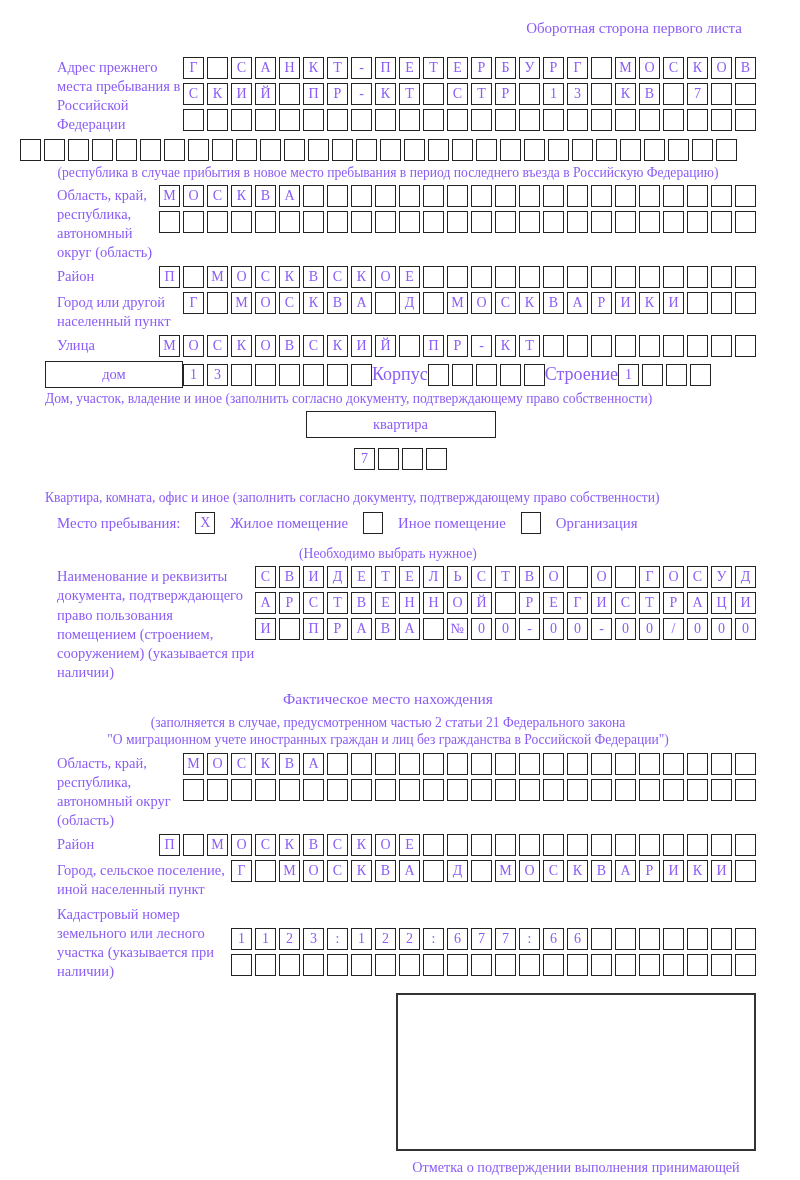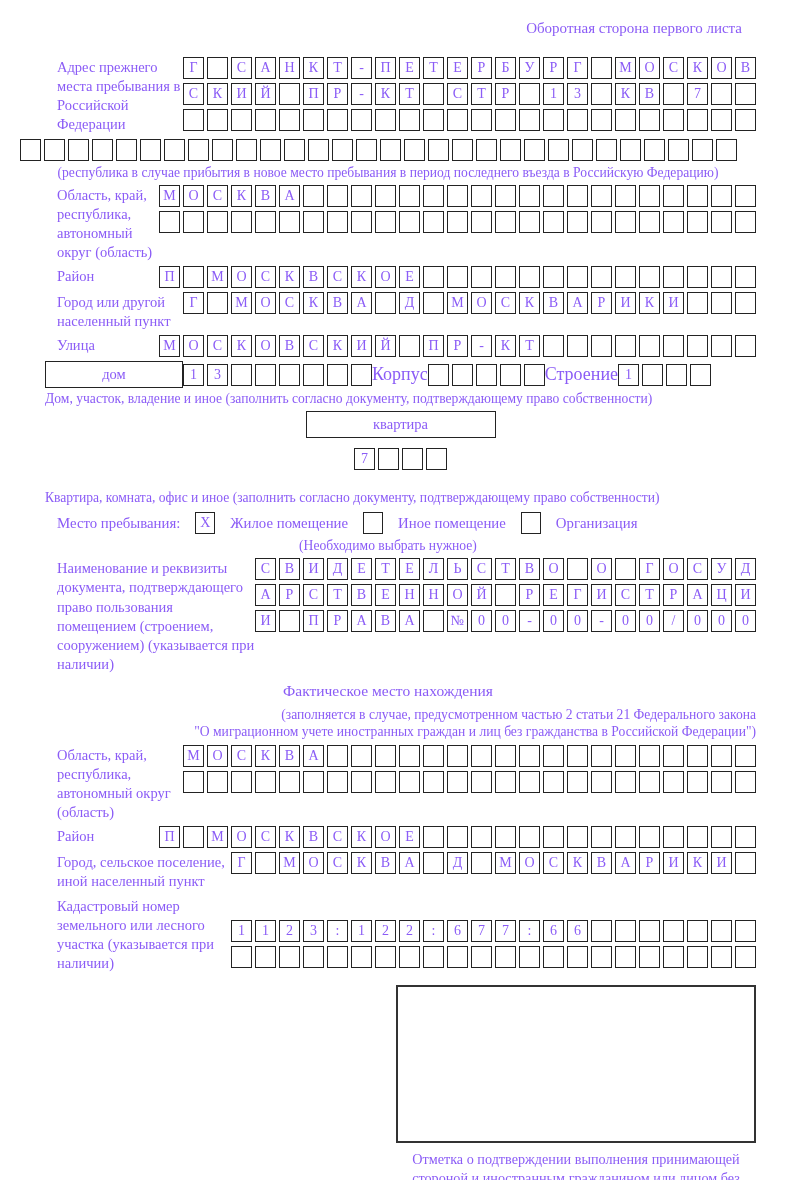--- a/index.html
+++ b/index.html
@@ -31,28 +31,28 @@
   .houserow{display:flex;align-items:center;justify-content:flex-start;padding-left:25px;margin-bottom:3px;}
   .rect{
     box-sizing:border-box;border:1.7px solid #232323;height:27px;
     display:flex;align-items:center;justify-content:center;
     font-size:14.5px;flex:0 0 auto;background:#fff;
   }
   .w138{width:138px;}
   .w190{width:190px;}
   .inline-label{font-size:18px;flex:0 0 auto;}
   .aptrow{display:flex;align-items:center;gap:10px;padding-left:25px;margin-bottom:20px;flex-direction:column;}
-  .stayrow{display:flex;align-items:center;gap:15px;padding-left:37px;margin:6px 0 4px 0;font-size:14.8px;}
+  .stayrow{display:flex;align-items:center;gap:15px;padding-left:37px;margin:6px 0 12px 0;font-size:14.8px;}
   .cbox{
     width:20px;height:22px;box-sizing:border-box;border:1.7px solid #232323;
     display:inline-flex;align-items:center;justify-content:center;
     font-size:14px;flex:0 0 auto;background:#fff;
   }
   .fact-title{font-size:15.5px;font-weight:normal;text-align:center;margin:8px 0 6px 0;}
-  .fact-note{font-size:13.6px;text-align:right;line-height:1.28;}
+  .fact-note{font-size:13.6px;text-align:center;line-height:1.28;}
   .cad-offset{margin-top:24px;}
   .stampwrap{width:360px;margin-left:auto;margin-top:12px;}
   .stampbox{width:360px;height:158px;box-sizing:border-box;border:2px solid #333;background:#fff;}
   .stampcap{margin-top:7px;font-size:14.2px;line-height:1.32;text-align:center;}
 </style>
 </head>
 <body>
 
 <div class="page">
 

